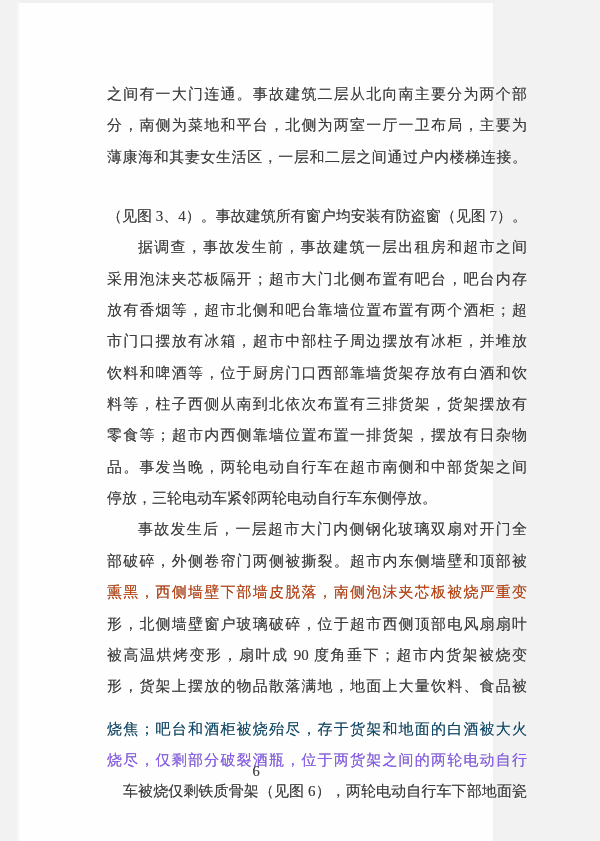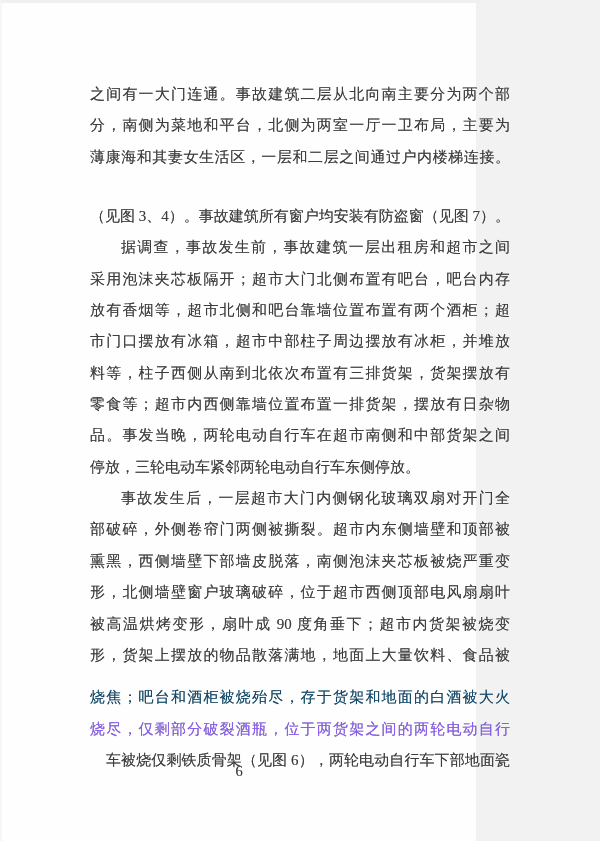--- a/index.html
+++ b/index.html
@@ -8,21 +8,21 @@
   }
   body {
     width: 600px;
     height: 841px;
     background: #f2f2f2;
     overflow: hidden;
     font-family: "Liberation Serif", "DejaVu Serif", serif;
   }
   .page {
     position: absolute;
-    left: 0;
+    left: 17px;
     top: 0;
     width: 480px;
     height: 841px;
     box-sizing: border-box;
     background: #fefefe;
     border-top: 3px solid #f0f0f0;
     border-left: 2px solid #f6f6f6;
     border-right: 4px solid #f1f1f1;
   }
   .textblock {
@@ -66,27 +66,28 @@
 <div class="page" style="background: rgb(254, 254, 254);">
   <div class="textblock">
       <div class="line" style="color: rgb(61, 61, 61);">之间有一大门连通。事故建筑二层从北向南主要分为两个部</div>
       <div class="line" style="color: rgb(61, 61, 61);">分，南侧为菜地和平台，北侧为两室一厅一卫布局，主要为</div>
       <div class="line" style="color: rgb(61, 61, 61);">薄康海和其妻女生活区，一层和二层之间通过户内楼梯连接。</div>
       <div class="line" style="color: rgb(61, 61, 61); margin-top: 28px;">（见图 3、4）。事故建筑所有窗户均安装有防盗窗（见图 7）。</div>
       <div class="line indent" style="color: rgb(61, 61, 61);">据调查，事故发生前，事故建筑一层出租房和超市之间</div>
       <div class="line" style="color: rgb(61, 61, 61);">采用泡沫夹芯板隔开；超市大门北侧布置有吧台，吧台内存</div>
       <div class="line" style="color: rgb(61, 61, 61);">放有香烟等，超市北侧和吧台靠墙位置布置有两个酒柜；超</div>
       <div class="line" style="color: rgb(61, 61, 61);">市门口摆放有冰箱，超市中部柱子周边摆放有冰柜，并堆放</div>
+      <div class="line" style="color: rgb(61, 61, 61);">饮料和啤酒等，位于厨房门口西部靠墙货架存放有白酒和饮</div>
       <div class="line" style="color: rgb(61, 61, 61);">料等，柱子西侧从南到北依次布置有三排货架，货架摆放有</div>
       <div class="line" style="color: rgb(61, 61, 61);">零食等；超市内西侧靠墙位置布置一排货架，摆放有日杂物</div>
       <div class="line" style="color: rgb(61, 61, 61);">品。事发当晚，两轮电动自行车在超市南侧和中部货架之间</div>
       <div class="line para-end" style="color: rgb(61, 61, 61);">停放，三轮电动车紧邻两轮电动自行车东侧停放。</div>
       <div class="line indent" style="color: rgb(61, 61, 61);">事故发生后，一层超市大门内侧钢化玻璃双扇对开门全</div>
       <div class="line" style="color: rgb(61, 61, 61);">部破碎，外侧卷帘门两侧被撕裂。超市内东侧墙壁和顶部被</div>
-      <div class="line" style="color: #404040;">熏黑，西侧墙壁下部墙皮脱落，南侧泡沫夹芯板被烧严重变</div>
+      <div class="line" style="color: #c2410c;">熏黑，西侧墙壁下部墙皮脱落，南侧泡沫夹芯板被烧严重变</div>
       <div class="line" style="color: rgb(61, 61, 61);">形，北侧墙壁窗户玻璃破碎，位于超市西侧顶部电风扇扇叶</div>
       <div class="line" style="color: rgb(61, 61, 61);">被高温烘烤变形，扇叶成 90 度角垂下；超市内货架被烧变</div>
       <div class="line" style="color: rgb(61, 61, 61);">形，货架上摆放的物品散落满地，地面上大量饮料、食品被</div>
       <div class="line" style="color: #0c4a6e; margin-top: 11px;">烧焦；吧台和酒柜被烧殆尽，存于货架和地面的白酒被大火</div>
       <div class="line" style="color: #8b5cf6;">烧尽，仅剩部分破裂酒瓶，位于两货架之间的两轮电动自行</div>
       <div class="line" style="color: rgb(61, 61, 61); margin-left: 16px;">车被烧仅剩铁质骨架（见图 6），两轮电动自行车下部地面瓷</div>
     </div>
   <div class="pagenum" style="color: rgb(61, 61, 61);">6</div>
 </div>
 

